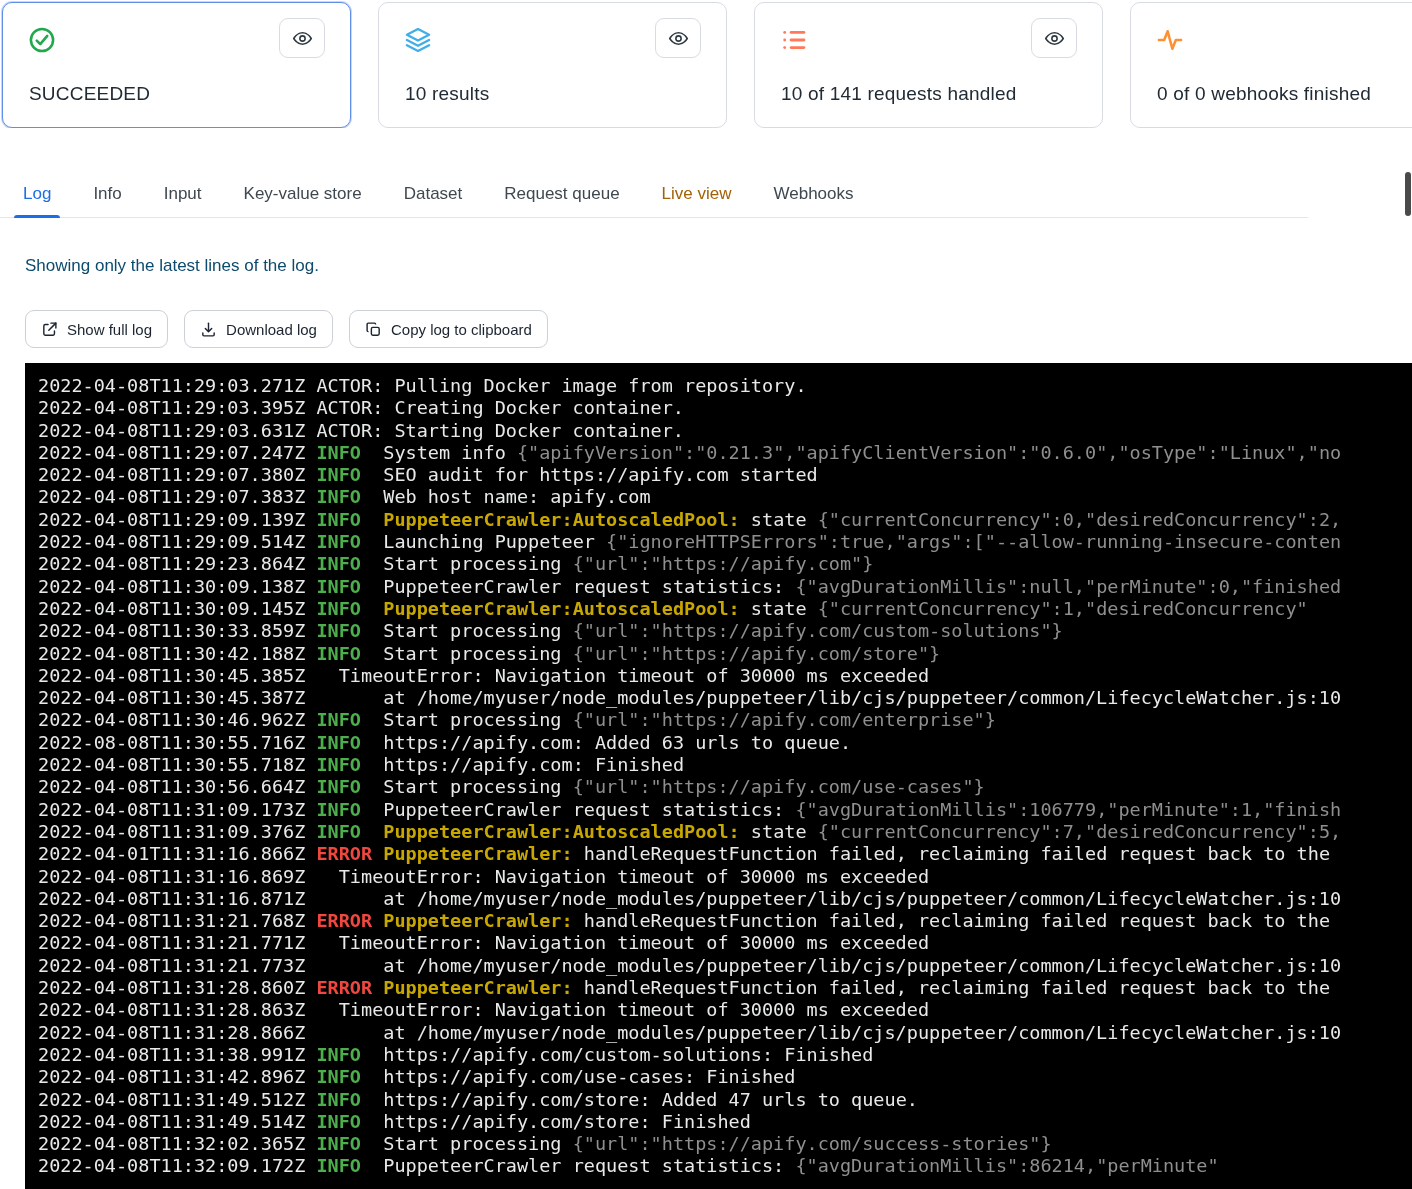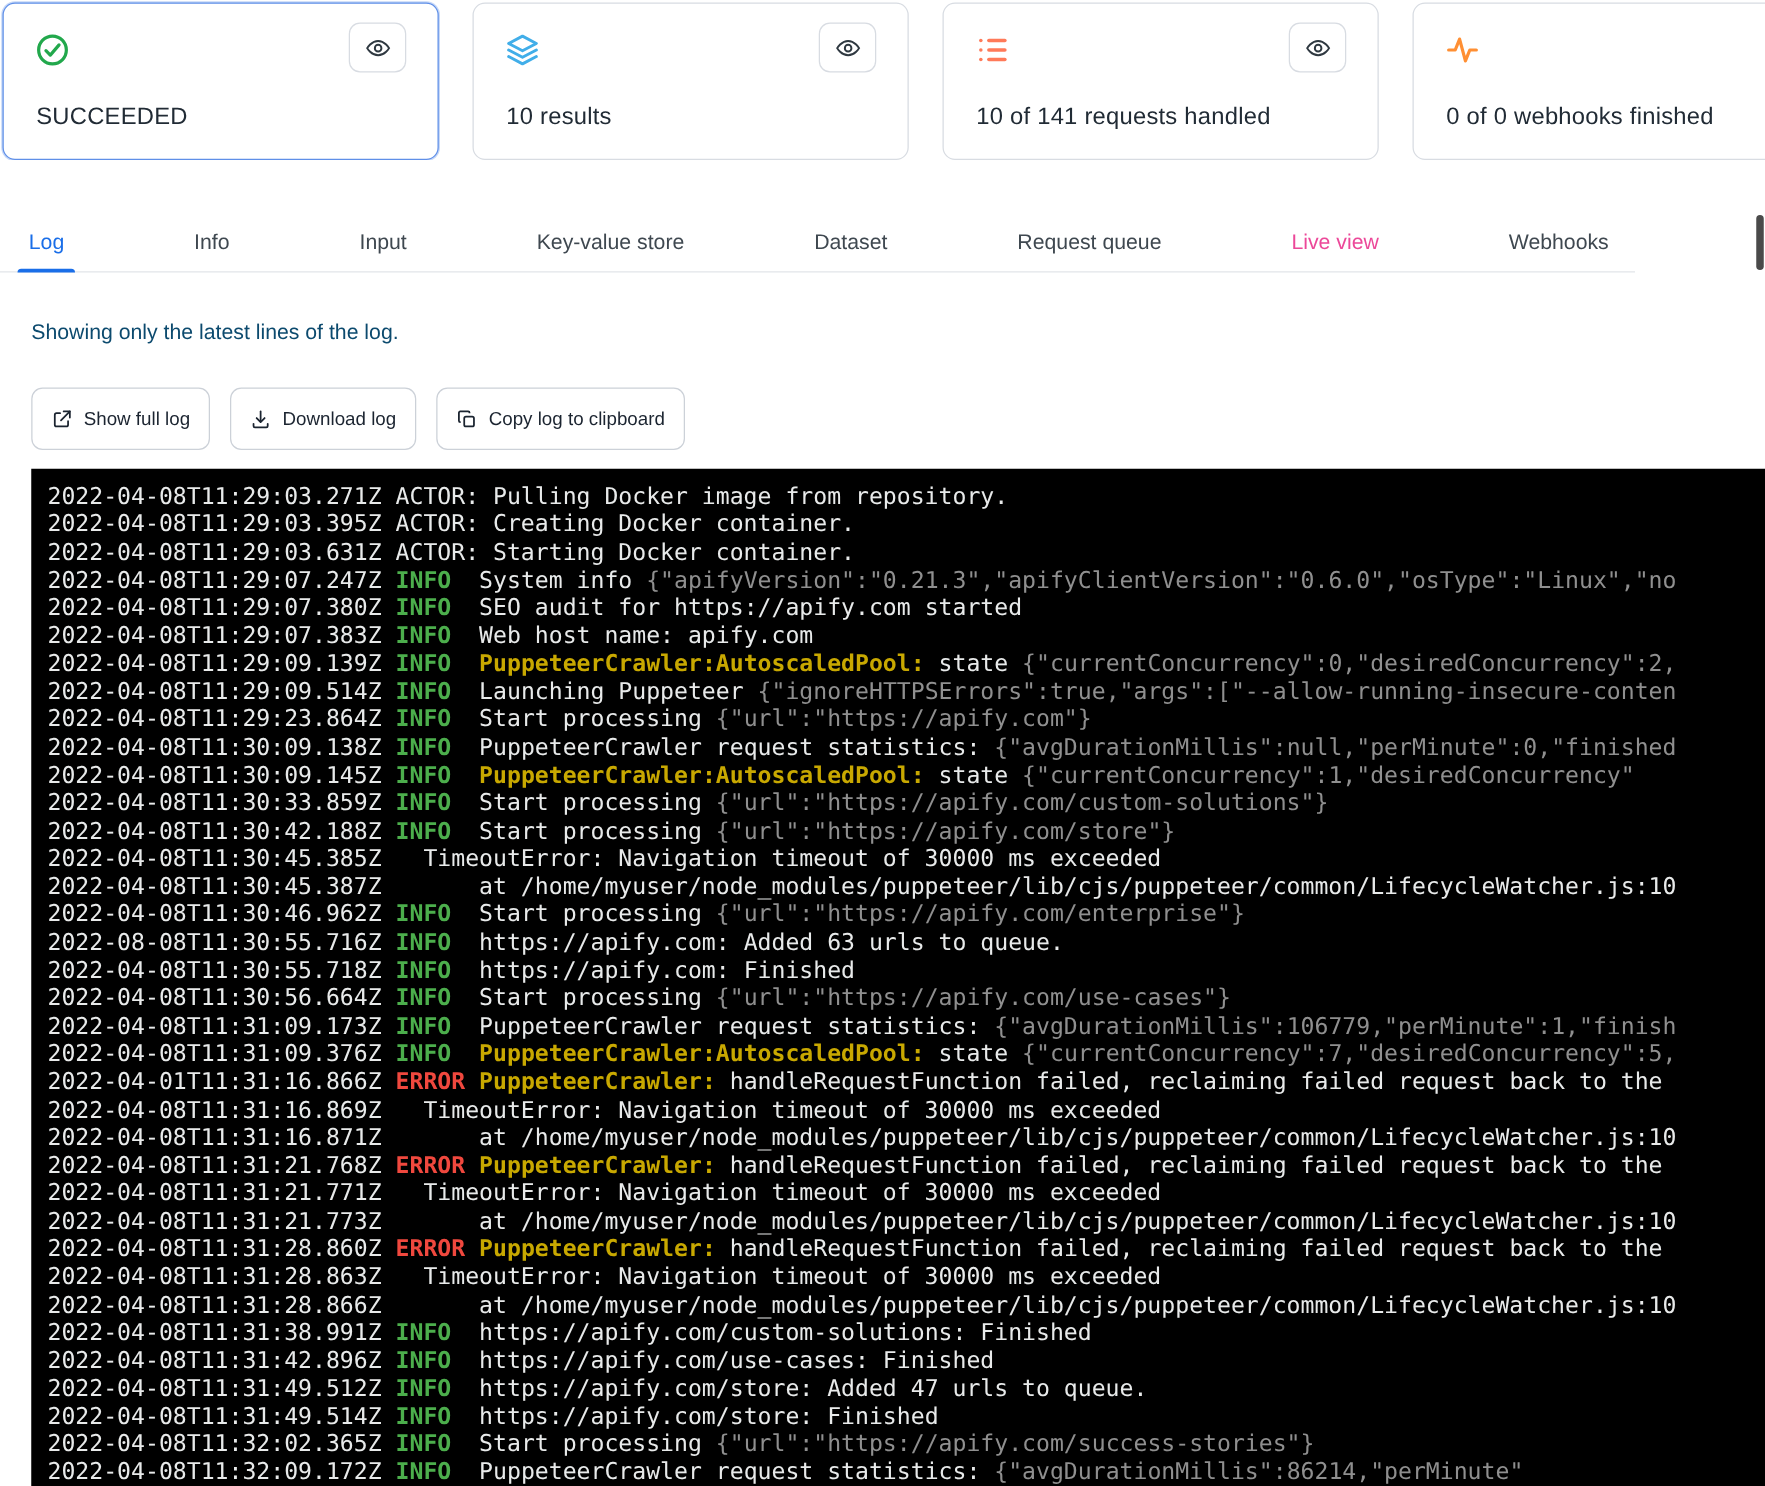--- a/index.html
+++ b/index.html
@@ -28,43 +28,43 @@
   .card .eye .eyeic { width: 21px; height: 21px; display: block; }
   .card .eye svg { width: 100%; height: 100%; }
   .card .clabel {
     position: absolute; left: 26px; bottom: 22px;
     font-size: 19px; color: #212b35; letter-spacing: .2px; white-space: nowrap;
   }
 
   
   .tabs {
     display: flex; align-items: stretch; height: 48px; margin-top: 42px;
-    border-bottom: 1px solid #e2e5e9; padding-left: 2px; width: 1308px; justify-content: space-between;
+    border-bottom: 1px solid #e2e5e9; padding-left: 2px; width: 1308px;
   }
   .tab {
     display: flex; align-items: center; padding: 0 21px;
     font-size: 17px; color: #3f4850; position: relative; cursor: pointer; white-space: nowrap;
   }
   .tab.active { color: #1a6ee8; }
   .tab.active::after {
     content: ""; position: absolute; left: 12px; right: 12px; bottom: -1px;
     height: 3px; background: #1a6ee8; border-radius: 3px 3px 0 0;
   }
-  .tab.disabled { color: #ec4899; }
+  .tab.disabled { color: #a16207; }
 
   .scroll-thumb {
     position: absolute; top: 172px; right: 1px; width: 6px; height: 44px;
     background: #4a4a4a; border-radius: 3px;
   }
 
   
   .note { margin: 38px 0 14px 25px; font-size: 17px; color: #0c4a6e; }
   .btnrow { display: flex; gap: 16px; margin: 34px 0 0 25px; }
   .btn {
-    display: flex; align-items: center; gap: 9px; height: 50px; padding: 0 15px;
+    display: flex; align-items: center; gap: 9px; height: 38px; padding: 0 15px;
     border: 1px solid #ccd1d8; border-radius: 9px; background: #fff;
     font-family: "Liberation Sans", sans-serif;
     font-size: 15px; color: #1b2430; cursor: pointer; white-space: nowrap;
   }
   .btn .bic { width: 17px; height: 17px; display: block; }
   .btn svg { width: 100%; height: 100%; }
 
   .logbox {
     margin: 15px 0 0 25px; width: 1387px; height: 826px;
     background: #000; overflow: hidden; padding: 12px 0 0 13px;

